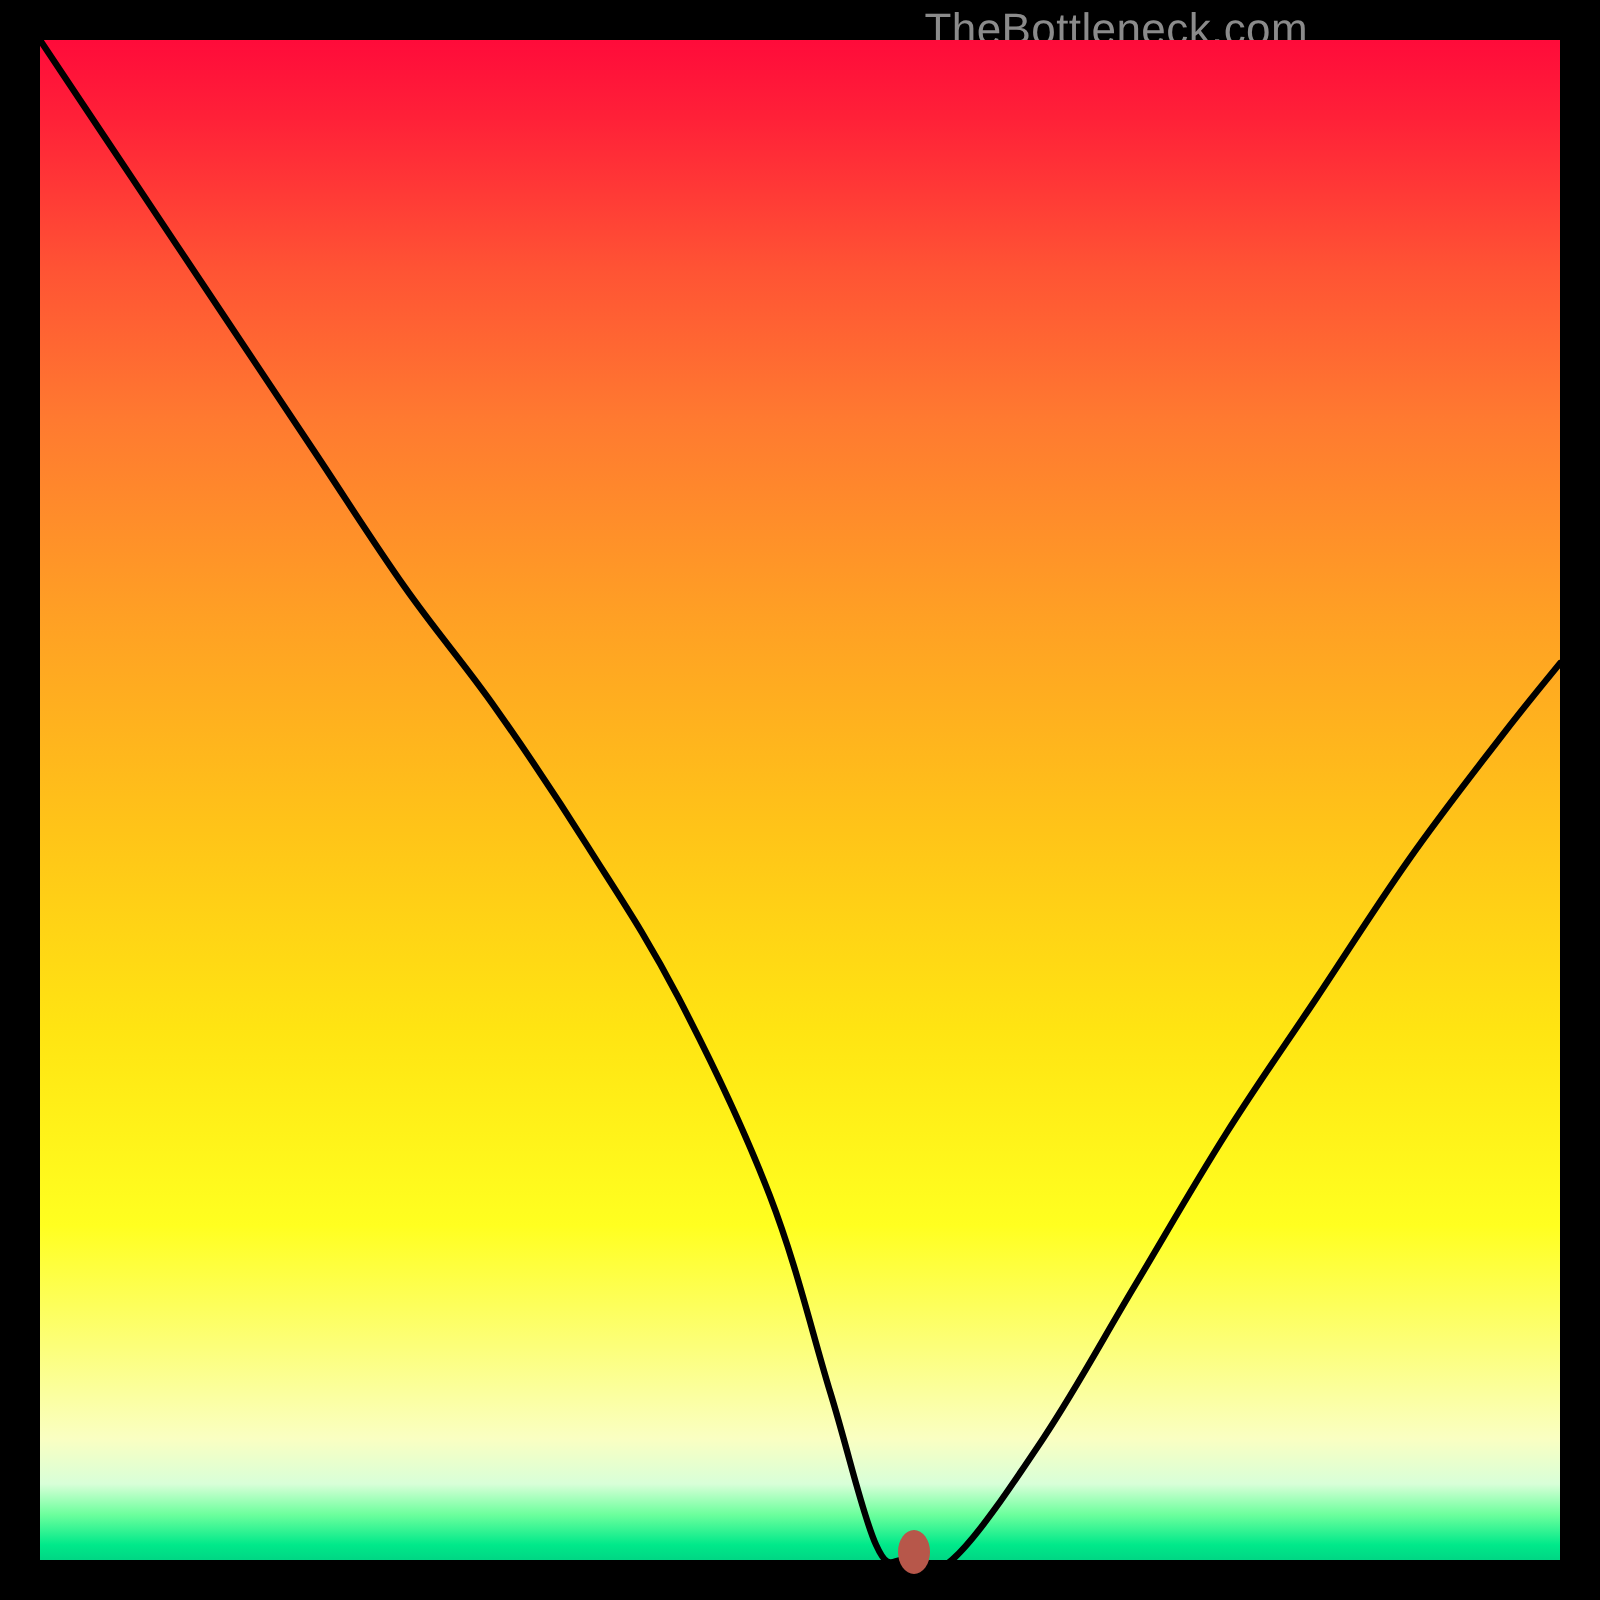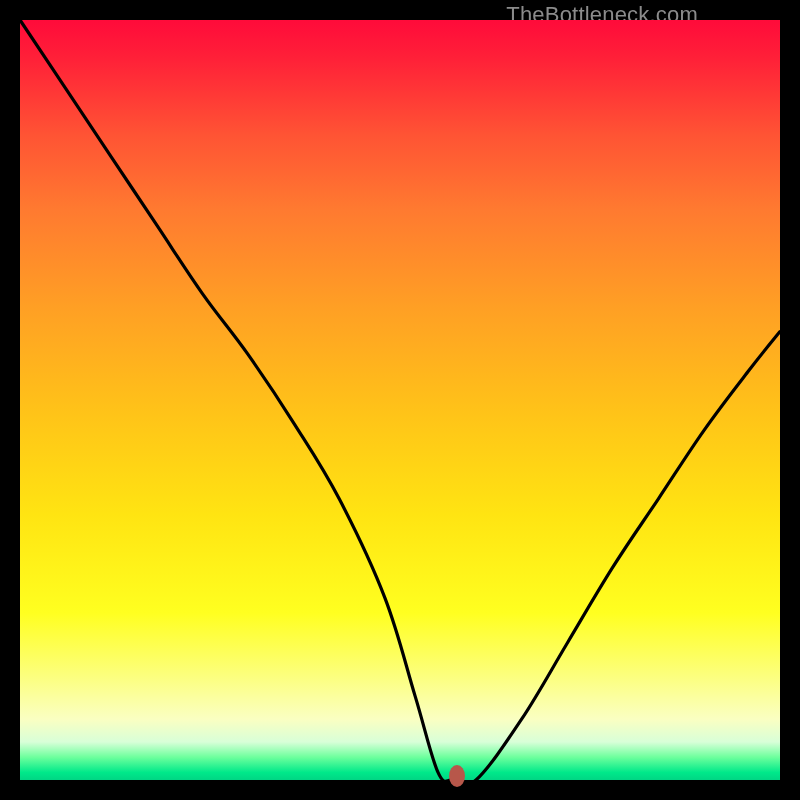--- a/index.html
+++ b/index.html
@@ -11,21 +11,20 @@
     overflow: hidden;
     font-family: Arial, Helvetica, sans-serif;
   }
   .frame {
     position: absolute;
     left: 0;
     top: 0;
     width: 660px;
     height: 800px;
     background: #000;
-    padding-left: 44px;
   }
   .plot-area {
     position: absolute;
     left: 20px;
     top: 20px;
     width: 760px;
     height: 760px;
     background: linear-gradient(to bottom,
       #ff0b3a 0%,
       #ff2038 5%,

